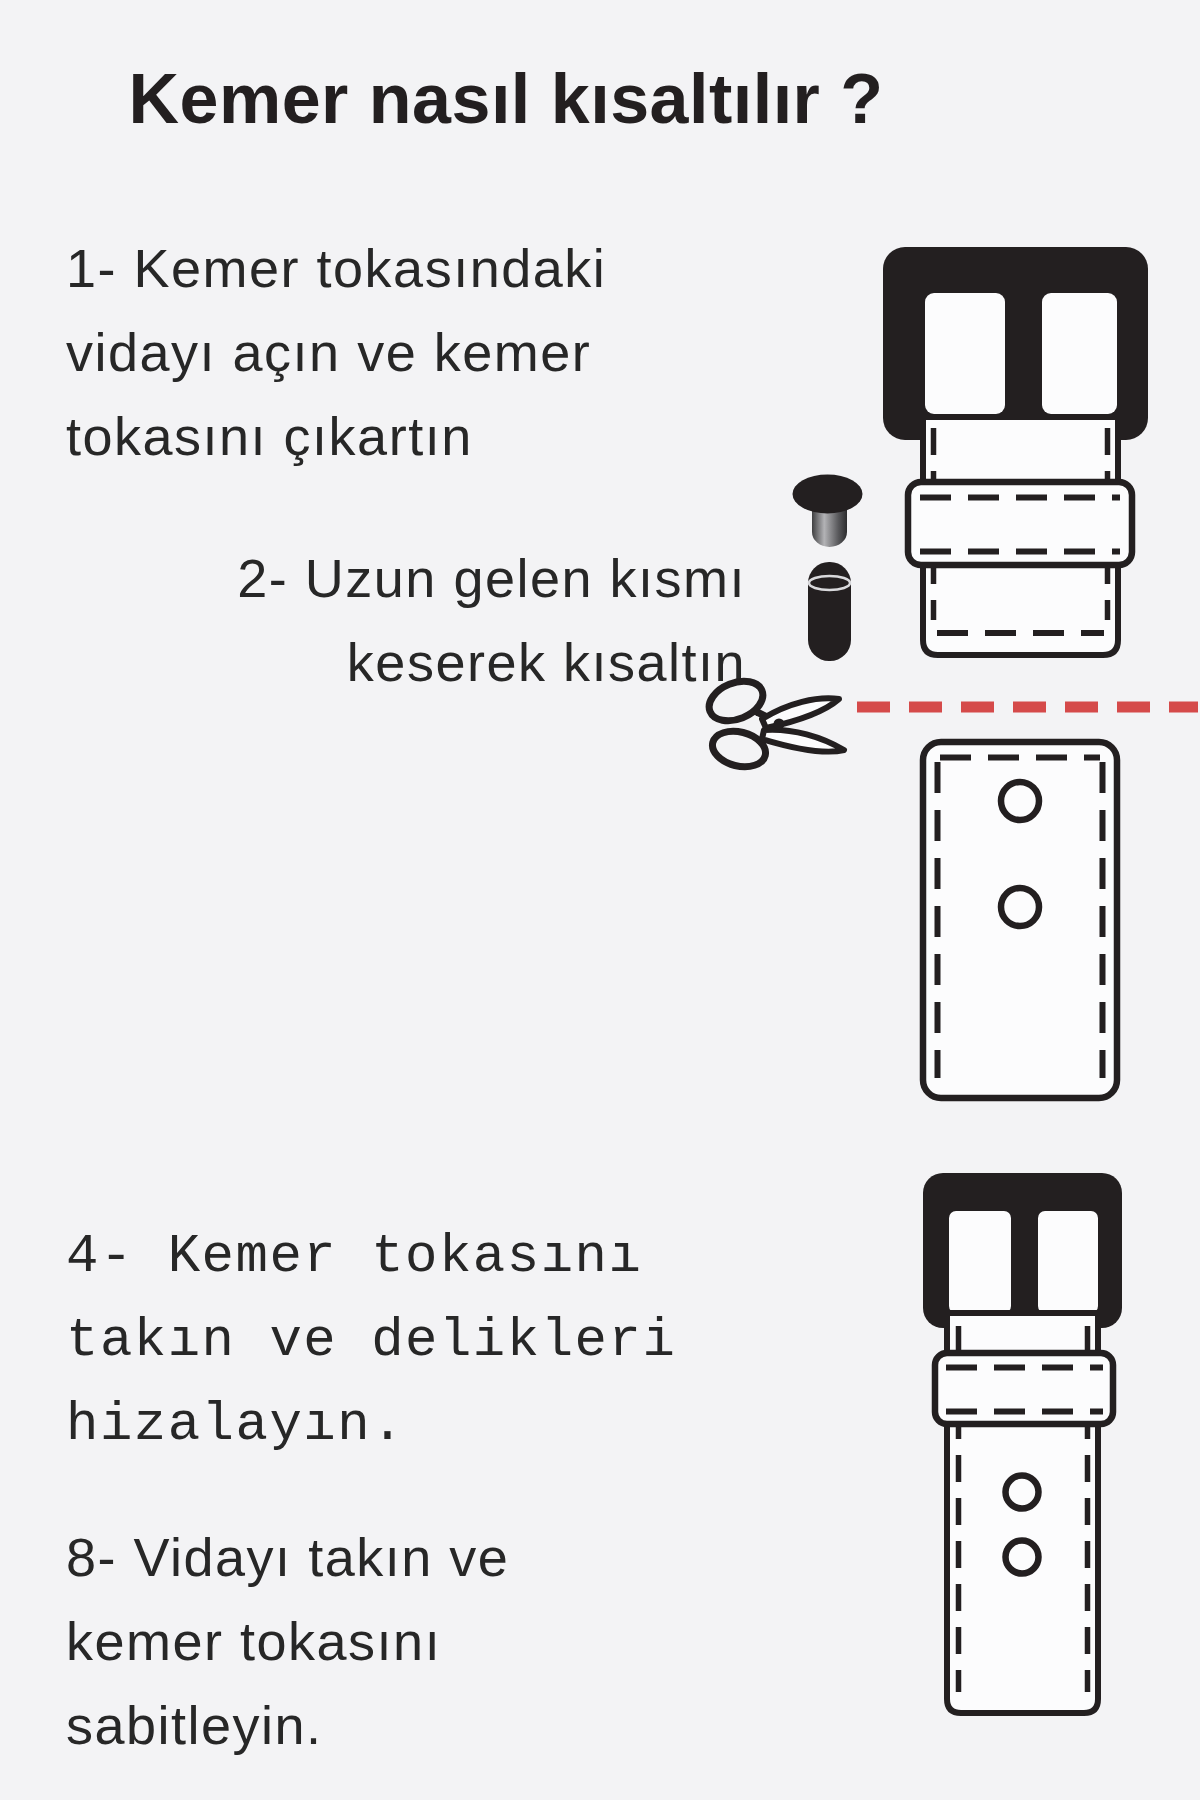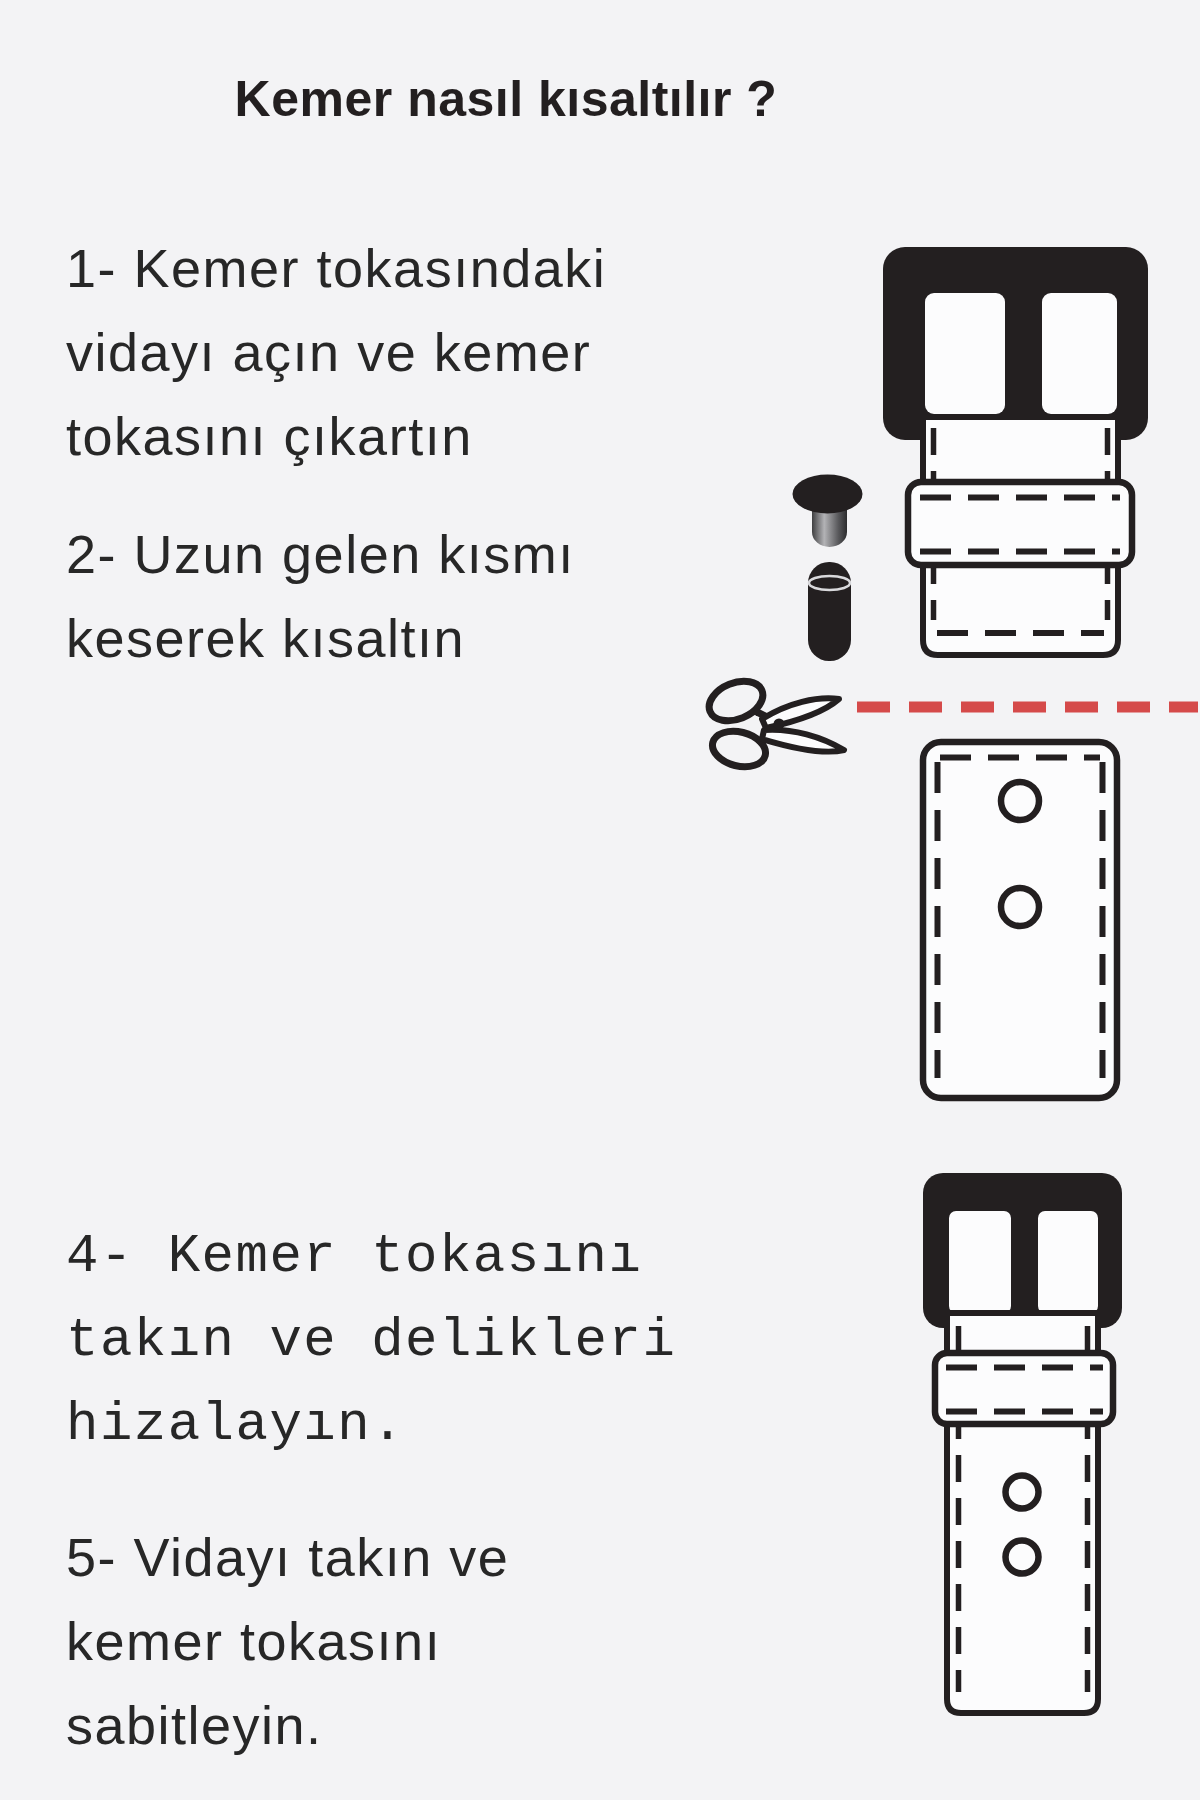--- a/index.html
+++ b/index.html
@@ -19,36 +19,36 @@
   }
   .page{
     position:relative;
     width:1200px;height:1800px;
     background:var(--background);
   }
   .title{
     position:absolute;
     top:64px;left:0;width:1012px;
     text-align:center;
-    font-size:50px;font-weight:700;
+    font-size:70px;font-weight:700;
     letter-spacing:.5px;
     color:var(--ink);
     line-height:70px;
   }
   .step{
     position:absolute;
     left:66px;width:680px;
     font-size:54px;font-weight:400;
     letter-spacing:1.5px;
     color:var(--text);
     line-height:84px;
     white-space:pre-line;
   }
   .step-1{top:226px;}
-  .step-2{top:512px;}
+  .step-2{top:536px;text-align:right;}
   .step-3{top:762px;}
   .step-4{top:1215px;font-family:Liberation Mono, monospace;}
   .step-5{top:1515px;}
   svg.illustration{
     position:absolute;top:0;left:0;
     width:1200px;height:1800px;
   }
   .ink-fill{fill:var(--ink);}
   .paper-fill{fill:var(--paper);}
   .outline{fill:var(--paper);stroke:var(--ink);stroke-width:6.5;}
@@ -68,21 +68,21 @@
   <h1 class="title">Kemer nasıl kısaltılır ?</h1>
 
   <div class="step step-1">1- Kemer tokasındaki
 vidayı açın ve kemer
 tokasını çıkartın</div>
   <div class="step step-2">2- Uzun gelen kısmı
 keserek kısaltın</div>
   <div class="step step-4">4- Kemer tokasını
 takın ve delikleri
 hizalayın.</div>
-  <div class="step step-5">5- Vidayı takın ve
+  <div class="step step-5">8- Vidayı takın ve
 kemer tokasını
 sabitleyin.</div>
 
   <svg class="illustration" viewBox="0 0 1200 1800">
     <defs>
       <linearGradient id="shaftGrad" x1="0" y1="0" x2="1" y2="0">
         <stop offset="0" stop-color="#3f3f41"></stop>
         <stop offset="0.35" stop-color="#b3b3b6"></stop>
         <stop offset="0.75" stop-color="#59595c"></stop>
         <stop offset="1" stop-color="#2c2c2e"></stop>

